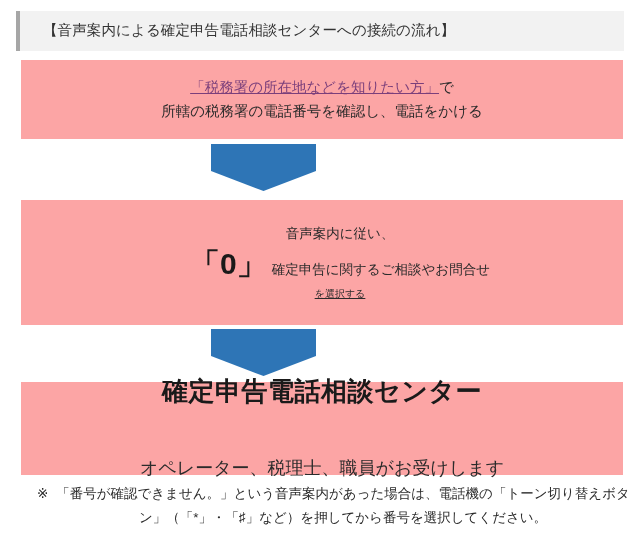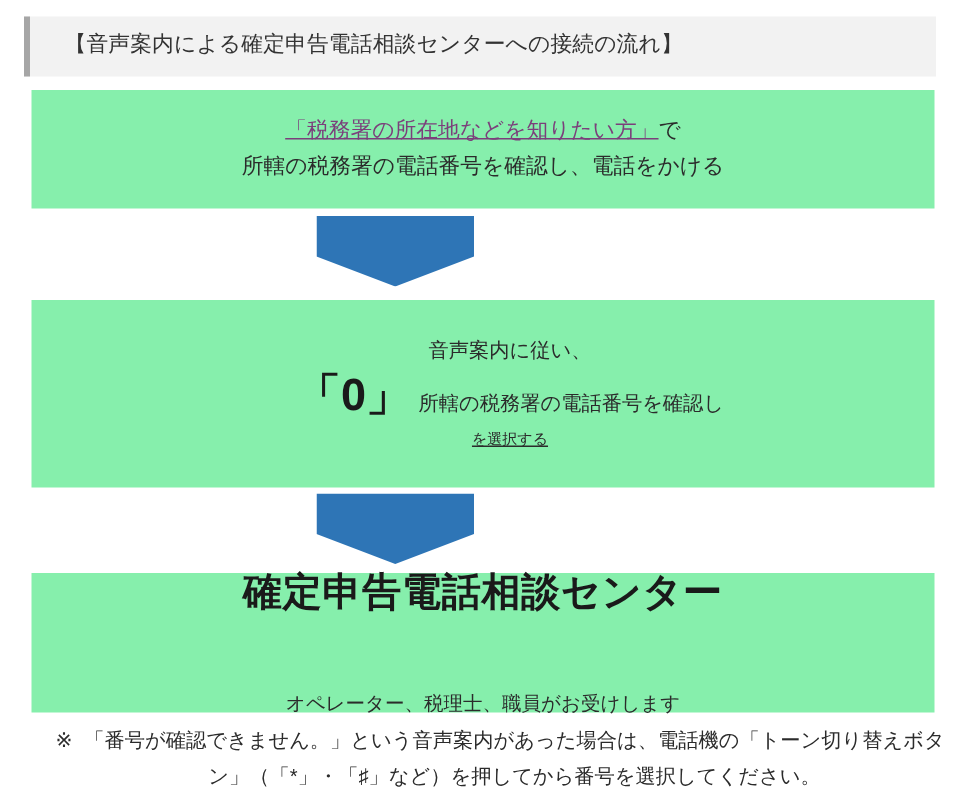--- a/index.html
+++ b/index.html
@@ -42,21 +42,21 @@
     color: #333333;
     letter-spacing: 0.1px;
     white-space: nowrap;
   }
 
   
   .flow-box {
     position: absolute;
     left: 21px;
     width: 602px;
-    background: #86efac;
+    background: #fca5a5;
     box-sizing: border-box;
     display: flex;
     flex-direction: column;
     align-items: center;
     justify-content: center;
     text-align: center;
   }
 
   .box-step1 {
     top: 60px;
@@ -128,21 +128,21 @@
   
   .step3-title {
     font-size: 26px;
     font-weight: bold;
     line-height: 1.2;
     color: #1a1a1a;
     letter-spacing: 0.5px;
     margin-bottom: 10px;
   }
   .step3-sub {
-    font-size: 13px;
+    font-size: 18px;
     line-height: 1.3;
     color: #2b2b2b;
     margin-top: 40px;
   }
 
   
   .flow-arrow {
     position: absolute;
     left: 211px;
     width: 105px;
@@ -196,21 +196,21 @@
   <div class="flow-arrow arrow-1">
     <svg viewBox="0 0 105 47" preserveAspectRatio="none" aria-hidden="true">
       <polygon points="0,0 105,0 105,27 52.5,47 0,27" fill="#2e75b6"></polygon>
     </svg>
   </div>
 
   <div class="flow-box box-step2">
     <div class="step2-line1">音声案内に従い、</div>
     <div class="step2-line2">
       <span class="step2-zero">「0」</span>
-      <span class="step2-tail">所轄の税務署の電話番号を確認し</span>
+      <span class="step2-tail">確定申告に関するご相談やお問合せ</span>
     </div>
     <div class="step2-line3">を選択する</div>
   </div>
 
   <div class="flow-arrow arrow-2">
     <svg viewBox="0 0 105 47" preserveAspectRatio="none" aria-hidden="true">
       <polygon points="0,0 105,0 105,27 52.5,47 0,27" fill="#2e75b6"></polygon>
     </svg>
   </div>
 

